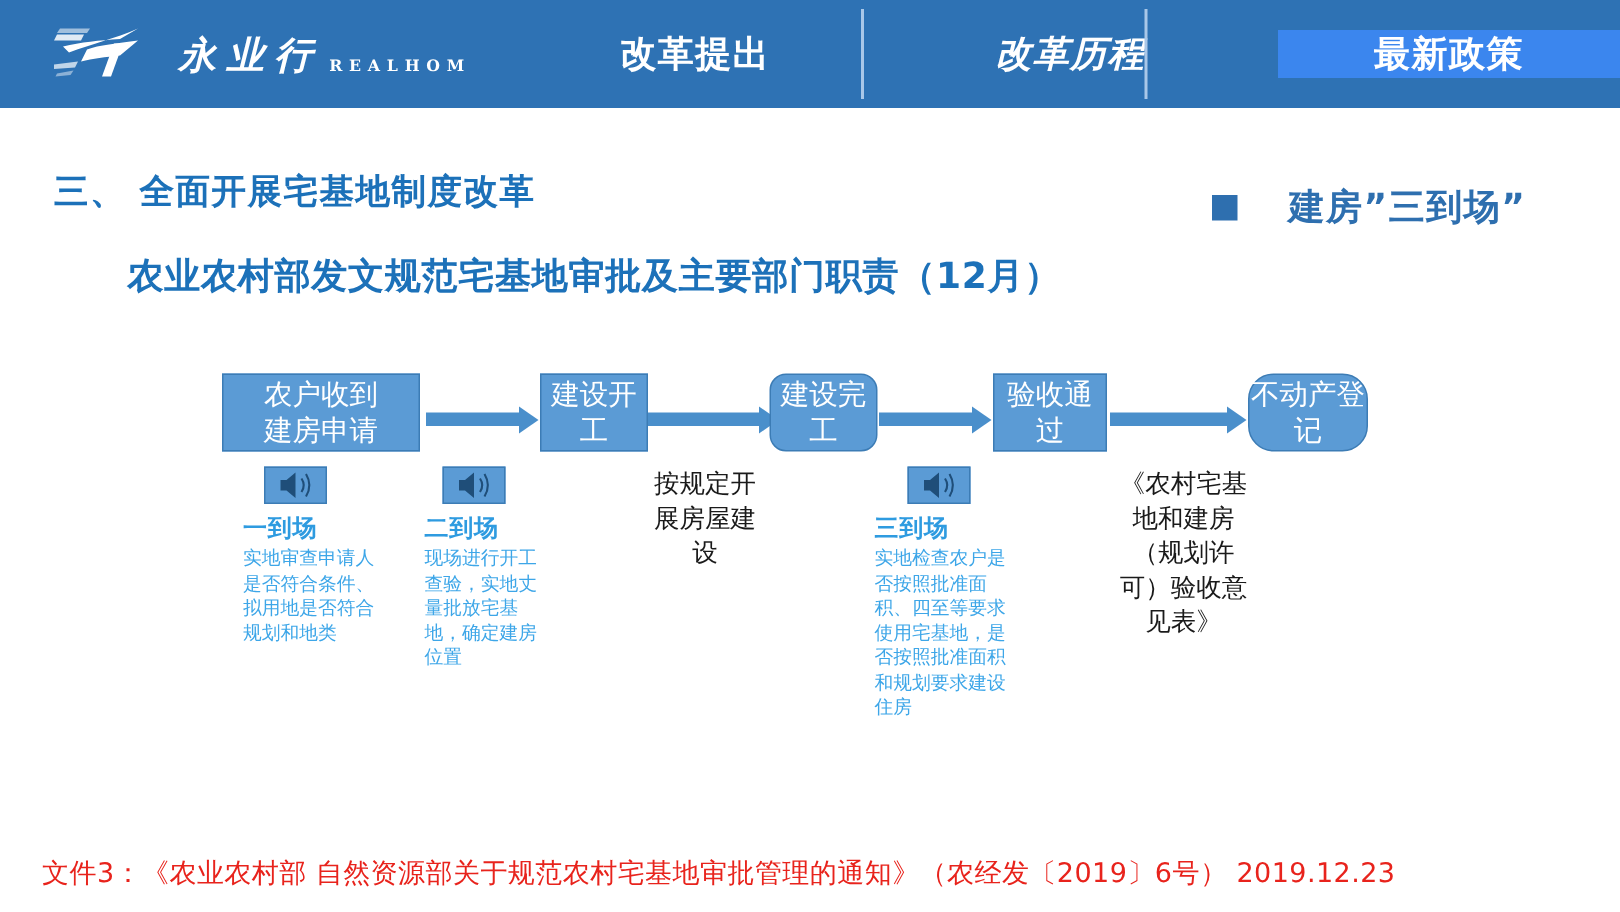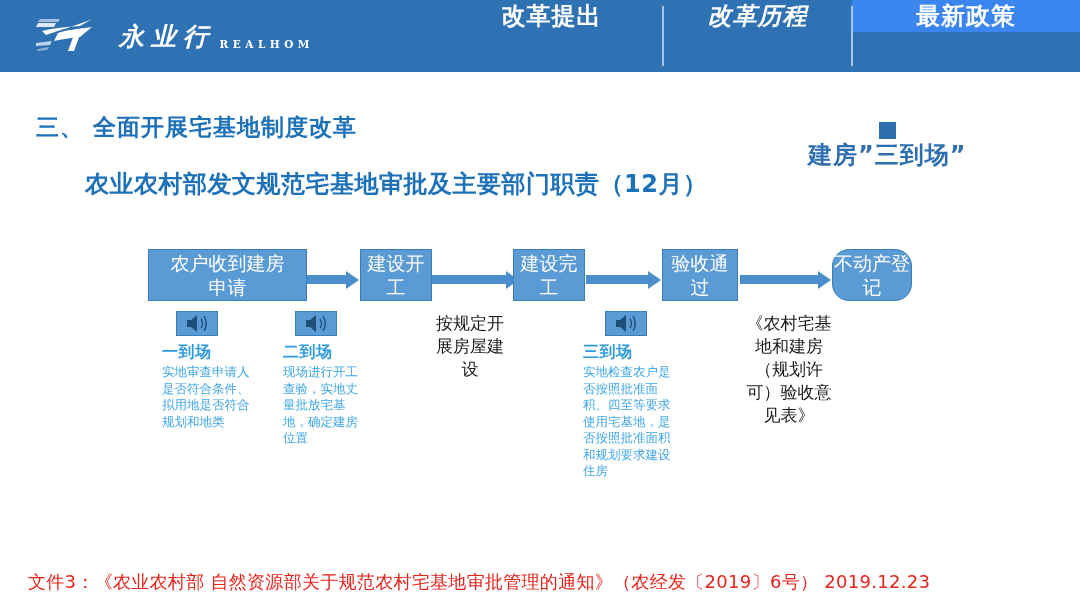--- a/index.html
+++ b/index.html
@@ -25,21 +25,21 @@
   .logo-cn {
     color:#ffffff; font-family:"DejaVu Serif","Liberation Serif",serif;
     font-size:25px; font-weight:bold; letter-spacing:7px; text-indent:7px;
     font-style:italic;
   }
   .logo-en {
     color:#ffffff; font-family:"DejaVu Serif","Liberation Serif",serif;
     font-size:10.5px; font-weight:bold; letter-spacing:4.5px; text-indent:4.5px;
     margin-top:16px;
   }
-  .tabs { flex:1; display:flex; align-items:flex-start; position:relative; }
+  .tabs { flex:1; display:flex; align-items:center; position:relative;gap:44px; }
   .tab {
     display:flex; align-items:center; justify-content:center;
     color:#ffffff; font-size:24px; font-weight:bold; letter-spacing:1px;
     position:relative;
   }
   .tab-1 { width:223px; }
   .tab-2 { width:189px;font-style:italic; }
   .tab-3 { width:228px; background:#3B86EE; }
   .tab-sep {
     position:absolute; top:6px; width:2px; height:60px; background:#A9C7E8;
@@ -51,21 +51,21 @@
   .sec-title {
     position:absolute; left:36px; top:112px;
     font-size:23px; font-weight:bold; color:#1C71B9; letter-spacing:1px;
   }
   .sub-title {
     position:absolute; left:85px; top:168px;
     font-size:24px; font-weight:bold; color:#1C71B9; letter-spacing:0.5px;
   }
   .bullet-head {
     position:absolute; left:808px; top:122px;
-    display:flex; align-items:center; flex-direction:column;
+    display:flex; align-items:center; gap:34px;
   }
   .bullet-sq { width:17px; height:17px; background:#2E6FAF; flex:none; }
   .bullet-label {
     font-size:24px; font-weight:bold; color:#2E6FAF; letter-spacing:1px;
     white-space:nowrap;
   }
 
   
   .flow { position:absolute; left:0; top:0; width:1080px; height:608px; }
   .node {
@@ -151,25 +151,25 @@
 
   <div class="conn" style="left:432px; top:275px; width:74px;"></div>
   <div class="arrow-head" style="left:506px; top:271px;"></div>
 
   <div class="conn" style="left:586px; top:275px; width:62px;"></div>
   <div class="arrow-head" style="left:648px; top:271px;"></div>
 
   <div class="conn" style="left:740px; top:275px; width:78px;"></div>
   <div class="arrow-head" style="left:818px; top:271px;"></div>
 
-  <div class="node" style="left:148px; top:249px; width:159px; height:52px; padding:0 20px;">农户收到建房申请</div>
+  <div class="node" style="left:148px; top:249px; width:132px; height:52px; padding:0 20px;">农户收到建房申请</div>
 
   <div class="node" style="left:360px; top:249px; width:72px; height:52px;">建设开工</div>
 
-  <div class="node" style="left:513px; top:249px; width:72px; height:52px;">建设完工</div>
+  <div class="node" style="left:513px; top:249px; width:72px; height:52px;border-radius:11px;">建设完工</div>
 
   <div class="node" style="left:662px; top:249px; width:76px; height:52px;">验收通过</div>
 
   <div class="node" style="left:832px; top:249px; width:80px; height:52px;border-radius:17px;">不动产登记</div>
 
   <div class="spk" style="left:176px; top:311px;">
     <svg width="40" height="23" viewBox="0 0 40 23">
       <path d="M10 8 H14 L20 3 V20 L14 15 H10 Z" fill="#1F4E79"></path>
       <path d="M24 7 Q27 11.5 24 16" stroke="#1F4E79" stroke-width="1.4" fill="none"></path>
       <path d="M27 4 Q31.5 11.5 27 19" stroke="#1F4E79" stroke-width="1.4" fill="none"></path>

